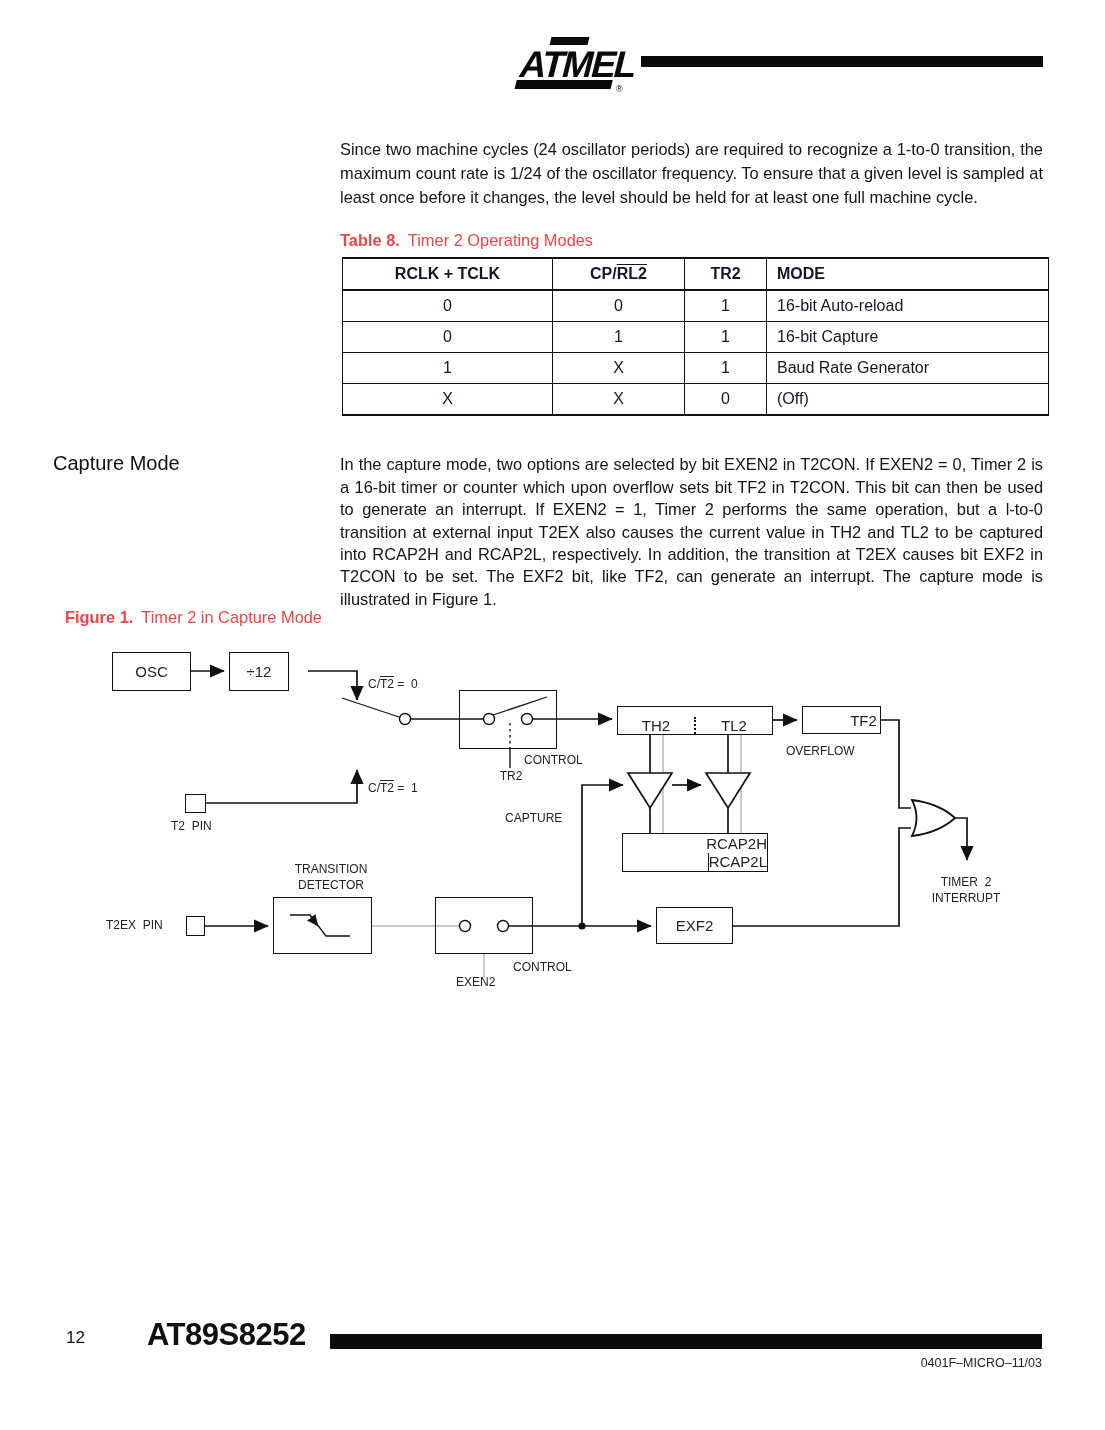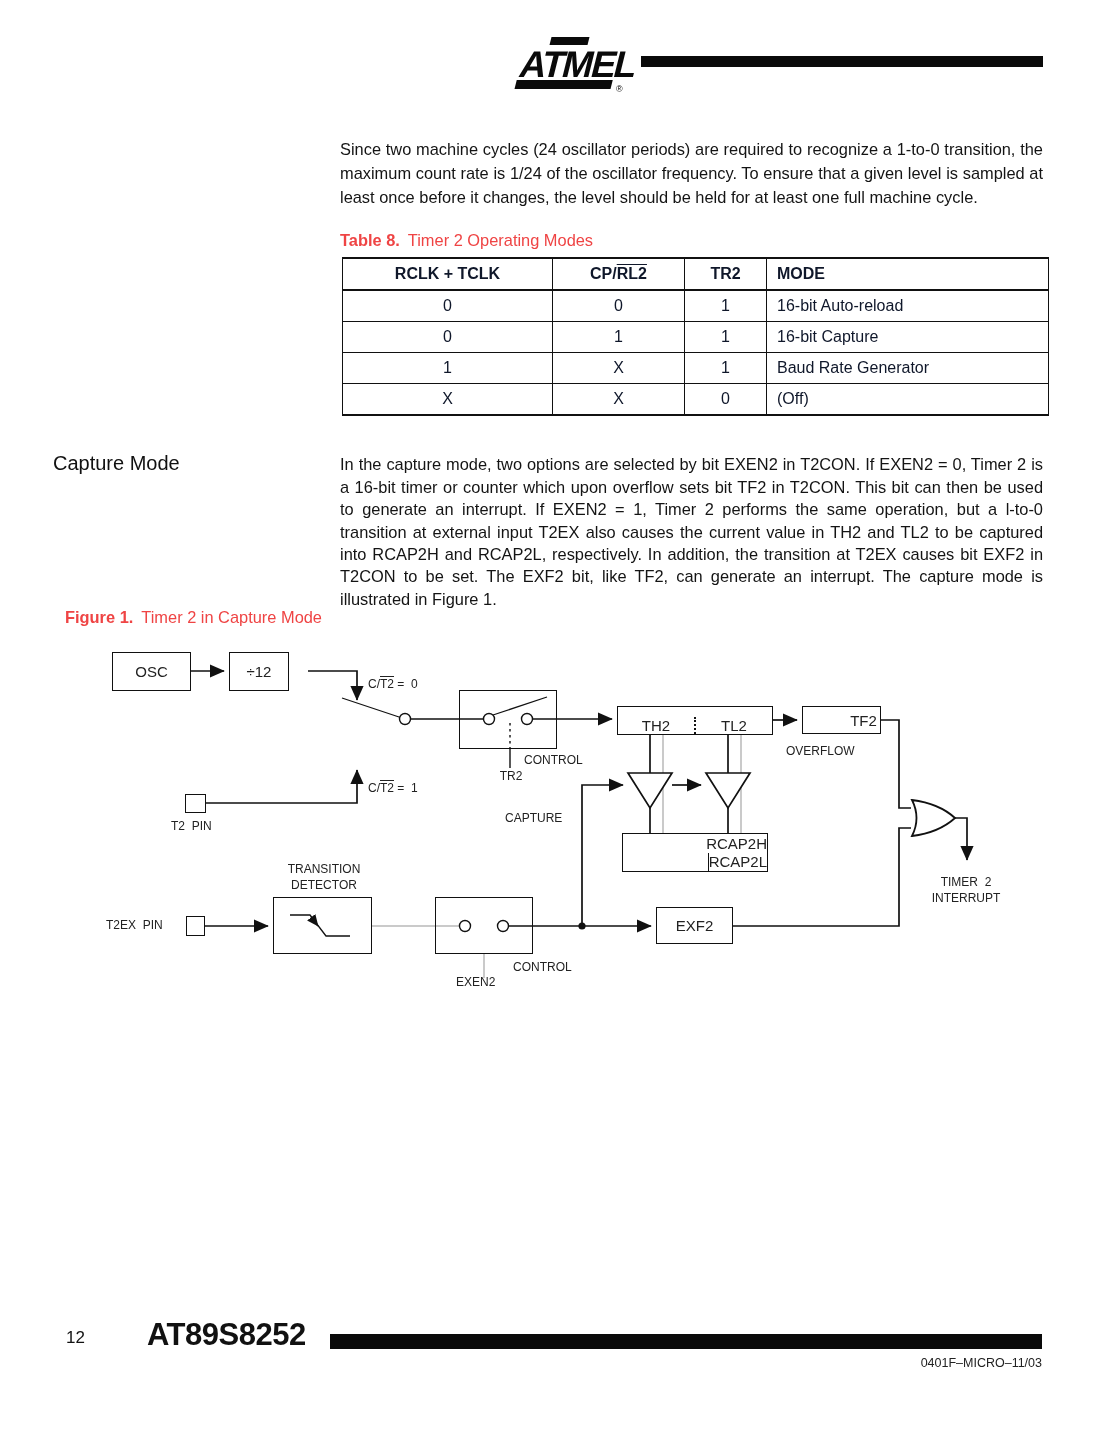--- a/index.html
+++ b/index.html
@@ -199,21 +199,21 @@
     <div class="dbox" style="left:125px;top:154px;width:21px;height:19px;"></div>
     <div class="dbox" style="left:126px;top:276px;width:19px;height:20px;"></div>
 
     <div class="dlabel" style="left:308px;top:37px;"><span>C/</span><span class="ovl">T2</span><span>&nbsp;=&nbsp;&nbsp;0</span></div>
     <div class="dlabel" style="left:308px;top:141px;"><span>C/</span><span class="ovl">T2</span><span>&nbsp;=&nbsp;&nbsp;1</span></div>
     <div class="dlabel" style="left:111px;top:179px;">T2&nbsp;&nbsp;PIN</div>
     <div class="dlabel center" style="left:428px;top:128px;width:46px;">TR2</div>
     <div class="dlabel" style="left:464px;top:113px;">CONTROL</div>
     <div class="dlabel" style="left:445px;top:171px;">CAPTURE</div>
     <div class="dlabel" style="left:726px;top:104px;">OVERFLOW</div>
-    <div class="dlabel center" style="left:218px;top:221px;width:92px;"><span>TRANSITION</span><br><span>DETECTOR</span></div>
+    <div class="dlabel center" style="left:225px;top:221px;width:92px;"><span>TRANSITION</span><br><span>DETECTOR</span></div>
     <div class="dlabel" style="left:46px;top:278px;">T2EX&nbsp;&nbsp;PIN</div>
     <div class="dlabel" style="left:396px;top:335px;">EXEN2</div>
     <div class="dlabel" style="left:453px;top:320px;">CONTROL</div>
     <div class="dlabel center" style="left:855px;top:234px;width:102px;"><span>TIMER&nbsp;&nbsp;2</span><br><span>INTERRUPT</span></div>
   </div>
 
   <div class="pgnum">12</div>
   <div class="product">AT89S8252</div>
   <div class="footbar"></div>
   <div class="doccode">0401F–MICRO–11/03</div>

